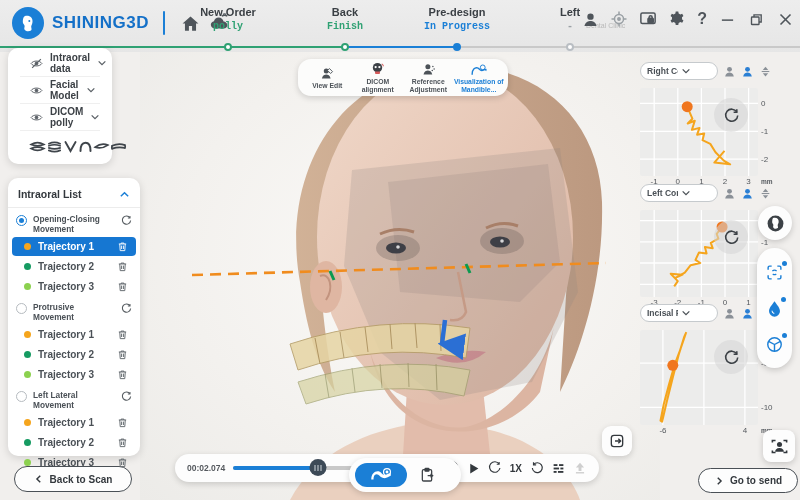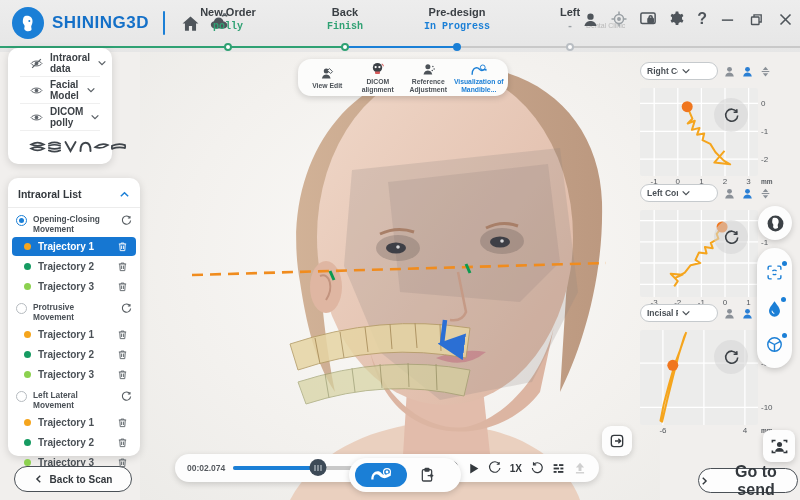--- a/index.html
+++ b/index.html
@@ -111,21 +111,21 @@
   
   #head-fab { position:absolute; left:758px; top:206px; width:34px; height:34px; border-radius:50%; background:#fdfdfd;
     box-shadow:0 2px 6px rgba(0,0,0,.18); display:flex; align-items:center; justify-content:center; cursor:pointer; }
   #tool-pill { position:absolute; left:757px; top:248px; width:35px; height:120px; border-radius:18px; background:#fdfdfd;
     box-shadow:0 2px 6px rgba(0,0,0,.18); display:flex; flex-direction:column; align-items:center; justify-content:space-around; padding:6px 0; }
   .pill-ic { position:relative; color:#1b7fd6; display:flex; cursor:pointer; }
   .pill-ic .badge { position:absolute; right:-4px; top:-3px; width:5px; height:5px; border-radius:50%; background:#1b7fd6; }
   #avatar-btn { position:absolute; left:763px; top:430px; width:32px; height:32px; border-radius:8px; background:#fdfdfd;
     box-shadow:0 2px 6px rgba(0,0,0,.18); display:flex; align-items:center; justify-content:center; color:#33383d; cursor:pointer; }
   #send-btn { position:absolute; left:698px; top:468px; width:100px; height:25px; border-radius:13px; background:#fdfdfd;
-    border:1.5px solid #4a5056; display:flex; align-items:center; justify-content:center; gap:6px; font-size:16px; font-weight:bold; color:#33383d; cursor:pointer; }
+    border:1.5px solid #4a5056; display:flex; align-items:center; justify-content:center; gap:6px; font-size:10px; font-weight:bold; color:#33383d; cursor:pointer; }
 </style>
 </head>
 <body>
 
 <div id="app">
 
   <div id="viewport">
     <svg width="520" height="448" viewBox="0 0 520 448">
       <defs>
         <linearGradient id="skin" x1="0" y1="0" x2="1" y2="1">

